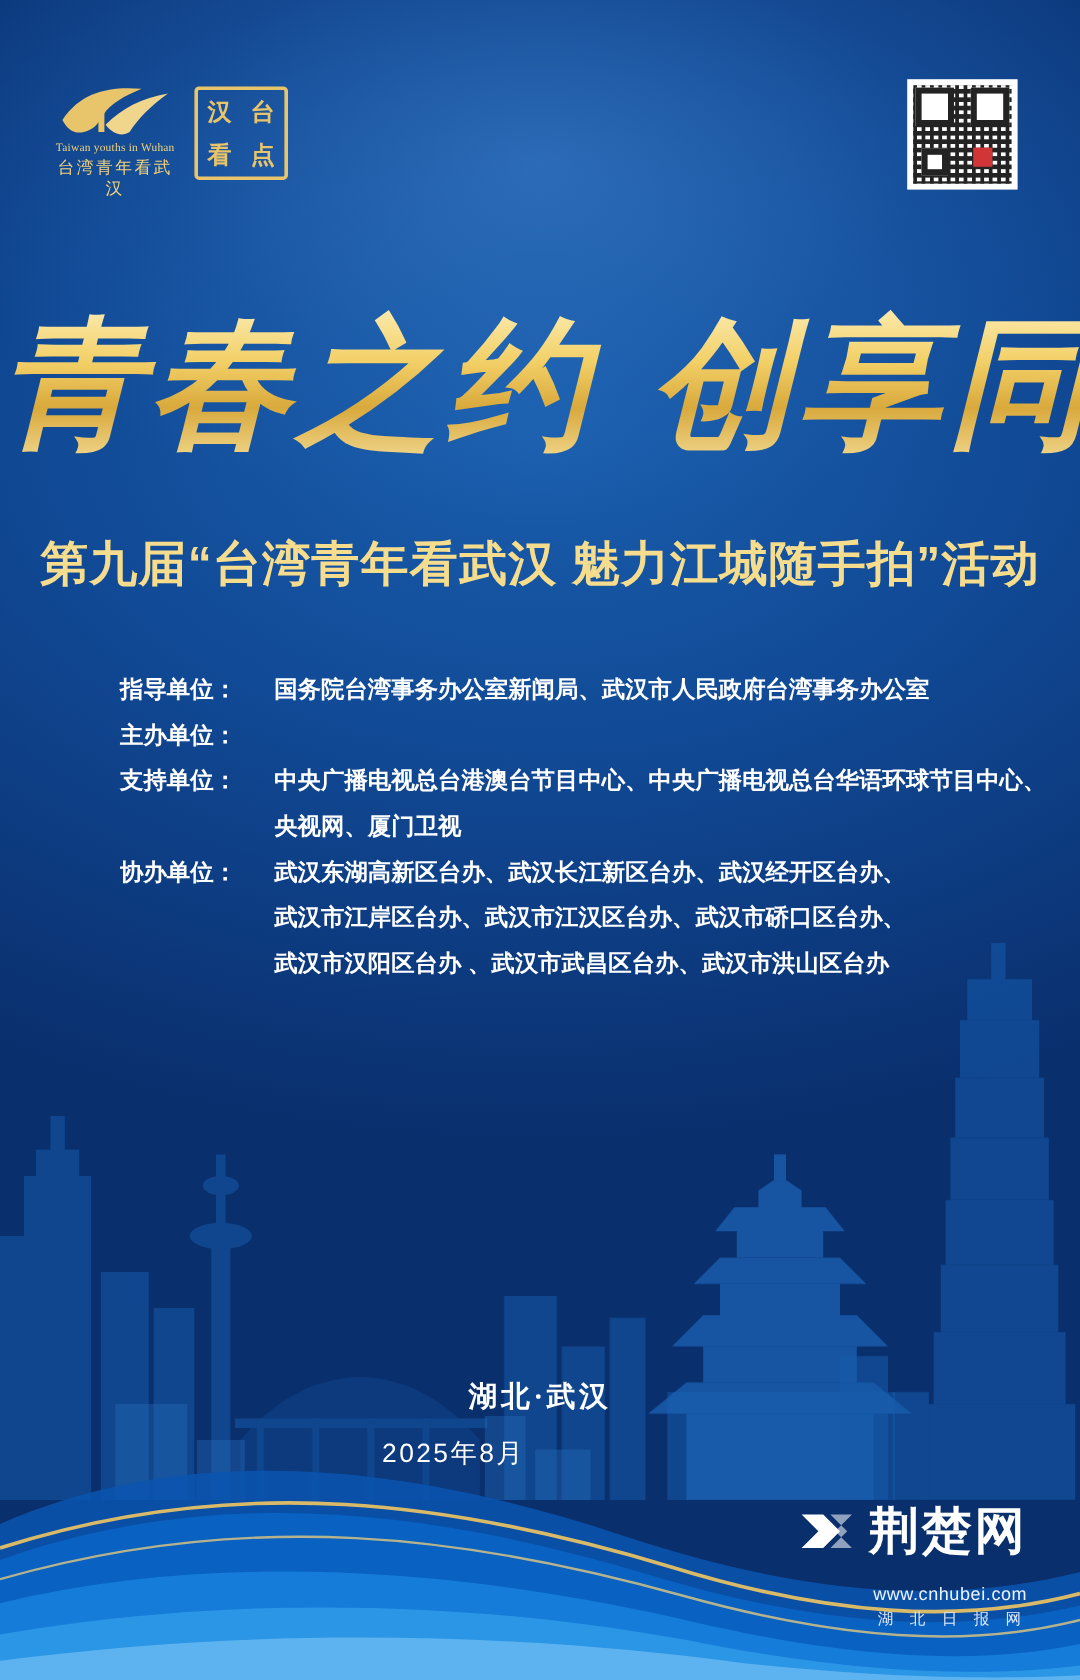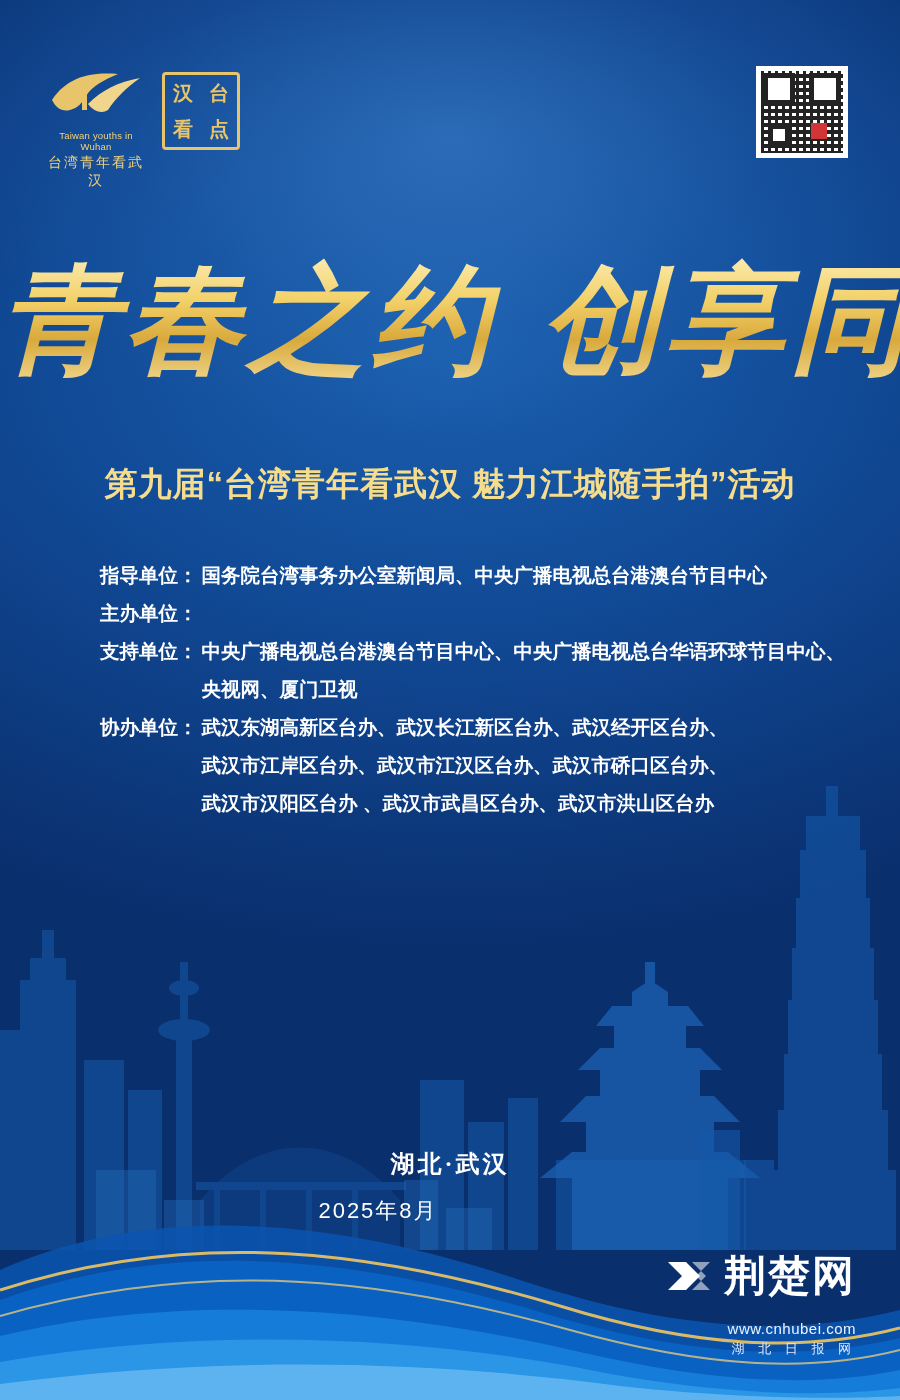--- a/index.html
+++ b/index.html
@@ -31,21 +31,21 @@
     display: flex; align-items: flex-start; gap: 14px;
   }
   .logo-mark { width: 104px; text-align: center; }
   .bird {
     width: 96px; height: 46px; margin: 0 auto;
     position: relative;
   }
   .bird svg { display: block; }
   .logo-en {
     color: #f3d27a; font-size: 9.5px; letter-spacing: .2px;
-    margin-top: 14px; font-family: Liberation Sans, sans-serif;
+    margin-top: 3px; font-family: Liberation Serif, serif;
   }
   .logo-cn {
     color: #f3d27a; font-size: 14px; letter-spacing: 2px; margin-top: 2px;
   }
   .seal {
     width: 78px; height: 78px; border: 3px solid #e8c46a; border-radius: 4px;
     display: grid; grid-template-columns: 1fr 1fr; grid-template-rows: 1fr 1fr;
     color: #e8c46a; margin-top: 2px;
   }
   .seal span {
@@ -90,35 +90,35 @@
     background: linear-gradient(180deg, #fdf0bd 0%, #f3d169 35%, #d9a93c 62%, #f6e3a3 100%);
     -webkit-background-clip: text; background-clip: text;
     color: transparent;
     line-height: 1.25;
     white-space: nowrap;
     text-shadow: 0 0 0 rgba(0,0,0,0);
   }
   .calli .gap { display: inline-block; width: 46px; }
   
   .subtitle {
-    position: absolute; top: 462px; left: 0; width: 900px;
+    position: absolute; top: 442px; left: 0; width: 900px;
     text-align: center;
-    font-size: 33px; font-weight: bold; letter-spacing: 1px;
+    font-size: 40px; font-weight: bold; letter-spacing: 1px;
     color: #f6dd8e;
     font-family: "Liberation Sans", sans-serif;
     white-space: nowrap;
   }
   
   .credits {
     position: absolute; top: 556px; left: 100px; width: 720px;
     color: #ffffff;
   }
   .credit-row {
     display: flex; align-items: flex-start;
-    font-size: 19.5px; line-height: 38px; font-weight: bold;
+    font-size: 19.5px; line-height: 38px; font-weight: bold; gap: 27px;
   }
   .credit-label { flex: 0 0 auto; white-space: nowrap; }
   .credit-values { flex: 1 1 auto; padding-left: 4px; }
   .credit-values div { white-space: nowrap; }
   
   .skyline { position: absolute; left: 0; bottom: 150px; width: 900px; height: 520px; }
   .skyline svg { display: block; }
   
   .place {
     position: absolute; top: 1148px; left: 0; width: 900px; text-align: center;
@@ -183,21 +183,21 @@
   <div class="calli">
     <span>青春之约</span><span class="gap"></span><span>创享同行</span>
   </div>
 
   <div class="subtitle">第九届“台湾青年看武汉 魅力江城随手拍”活动</div>
 
   <div class="credits">
     <div class="credit-row">
       <div class="credit-label">指导单位：</div>
       <div class="credit-values">
-        <div>国务院台湾事务办公室新闻局、中央广播电视总台港澳台节目中心</div>
+        <div>国务院台湾事务办公室新闻局、武汉市人民政府台湾事务办公室</div>
       </div>
     </div>
     <div class="credit-row">
       <div class="credit-label">主办单位：</div>
     </div>
     <div class="credit-row">
       <div class="credit-label">支持单位：</div>
       <div class="credit-values">
         <div>中央广播电视总台港澳台节目中心、中央广播电视总台华语环球节目中心、</div>
         <div>央视网、厦门卫视</div>

